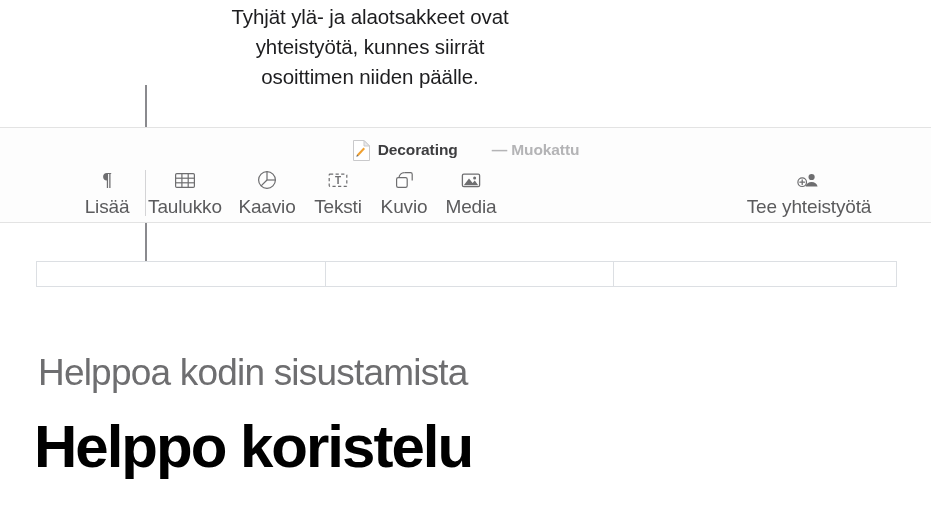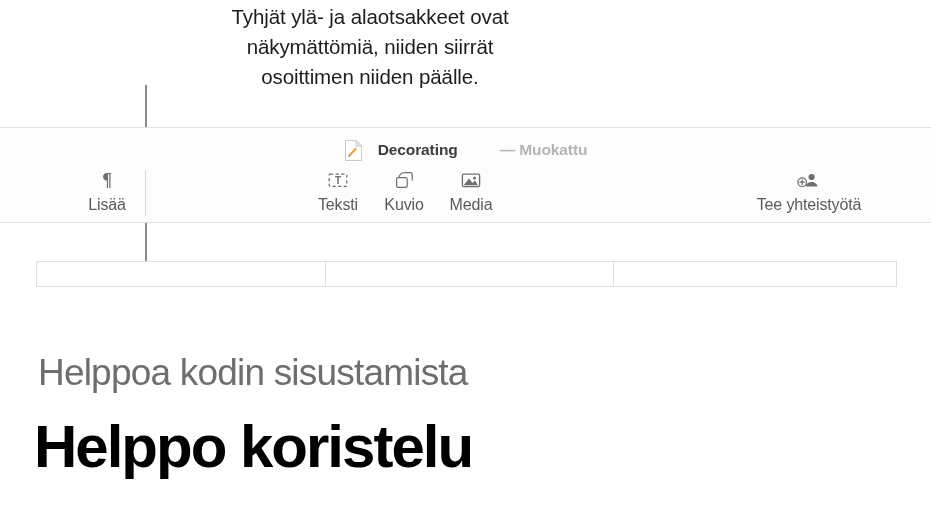--- a/index.html
+++ b/index.html
@@ -55,21 +55,21 @@
   }
   #titlebar {
     position: absolute;
     left: 0;
     top: 9px;
     width: 931px;
     height: 26px;
     display: flex;
     align-items: center;
     justify-content: center;
-    gap: 15px;
+    gap: 7px;
   }
   #doc-icon {
     width: 19px;
     height: 23px;
     position: relative;
     flex: 0 0 auto;
   }
   #doc-title {
     font-size: 15.5px;
     font-weight: bold;
@@ -103,21 +103,21 @@
     justify-content: flex-start;
     cursor: default;
   }
   .tool-glyph {
     height: 28px;
     display: flex;
     align-items: center;
     justify-content: center;
   }
   .tool-label {
-    font-size: 16px;
+    font-size: 19px;
     color: #5b5b5d;
     letter-spacing: -0.15px;
     white-space: nowrap;
     margin-top: 2px;
   }
   #tool-divider {
     position: absolute;
     left: 145px;
     top: 4px;
     width: 1px;
@@ -168,21 +168,21 @@
     color: #000000;
     letter-spacing: -2px;
     white-space: nowrap;
   }
 </style>
 </head>
 <body>
 
 <div id="callout-text">
   <span class="line">Tyhjät ylä- ja alaotsakkeet ovat</span>
-  <span class="line">näkymättömiä, niiden siirrät</span>
+  <span class="line">yhteistyötä, kunnes siirrät</span>
   <span class="line">osoittimen niiden päälle.</span>
 </div>
 <div id="callout-line"></div>
 
 <div id="toolbar">
 
   <div id="titlebar">
     <span id="doc-icon">
       <svg width="19" height="23" viewBox="0 0 19 23" xmlns="http://www.w3.org/2000/svg">
         <path d="M1.5 1.5 H12 L17.5 7 V21.5 H1.5 Z" fill="#ffffff" stroke="#c9c9cb" stroke-width="1"></path>
@@ -201,21 +201,48 @@
 
     <div class="tool-item" style="left:107px">
       <span class="tool-glyph">
         <svg width="22" height="22" viewBox="0 0 22 22" xmlns="http://www.w3.org/2000/svg">
           <text x="11" y="17" text-anchor="middle" font-family="Liberation Serif, serif" font-size="18" font-weight="bold" fill="#6e6e70">¶</text>
         </svg>
       </span>
       <span class="tool-label">Lisää</span>
     </div>
 
-
+    <div class="tool-item" style="left:185px">
+      <span class="tool-glyph">
+        <svg width="24" height="22" viewBox="0 0 24 22" xmlns="http://www.w3.org/2000/svg">
+          <g fill="none" stroke="#6e6e70" stroke-width="1.2">
+            <rect x="2.6" y="4.6" width="18.8" height="13.8" rx="1.2"></rect>
+            <line x1="2.6" y1="9.2" x2="21.4" y2="9.2"></line>
+            <line x1="2.6" y1="13.8" x2="21.4" y2="13.8"></line>
+            <line x1="8.9" y1="4.6" x2="8.9" y2="18.4"></line>
+            <line x1="15.2" y1="4.6" x2="15.2" y2="18.4"></line>
+          </g>
+        </svg>
+      </span>
+      <span class="tool-label">Taulukko</span>
+    </div>
+
+    <div class="tool-item" style="left:267px">
+      <span class="tool-glyph">
+        <svg width="24" height="24" viewBox="0 0 24 24" xmlns="http://www.w3.org/2000/svg">
+          <g fill="none" stroke="#6e6e70" stroke-width="1.2">
+            <circle cx="12" cy="12" r="8.4"></circle>
+            <line x1="12" y1="12" x2="12" y2="3.6"></line>
+            <line x1="12" y1="12" x2="20.4" y2="12"></line>
+            <line x1="12" y1="12" x2="6.1" y2="17.9"></line>
+          </g>
+        </svg>
+      </span>
+      <span class="tool-label">Kaavio</span>
+    </div>
 
     <div class="tool-item" style="left:338px">
       <span class="tool-glyph">
         <svg width="24" height="22" viewBox="0 0 24 22" xmlns="http://www.w3.org/2000/svg">
           <rect x="3.2" y="5.2" width="17.6" height="12.2" rx="0.8" fill="none" stroke="#6e6e70" stroke-width="1.2" stroke-dasharray="3.2 2.4"></rect>
           <text x="12" y="15.4" text-anchor="middle" font-family="Liberation Sans, sans-serif" font-size="10" font-weight="bold" fill="#6e6e70">T</text>
         </svg>
       </span>
       <span class="tool-label">Teksti</span>
     </div>

